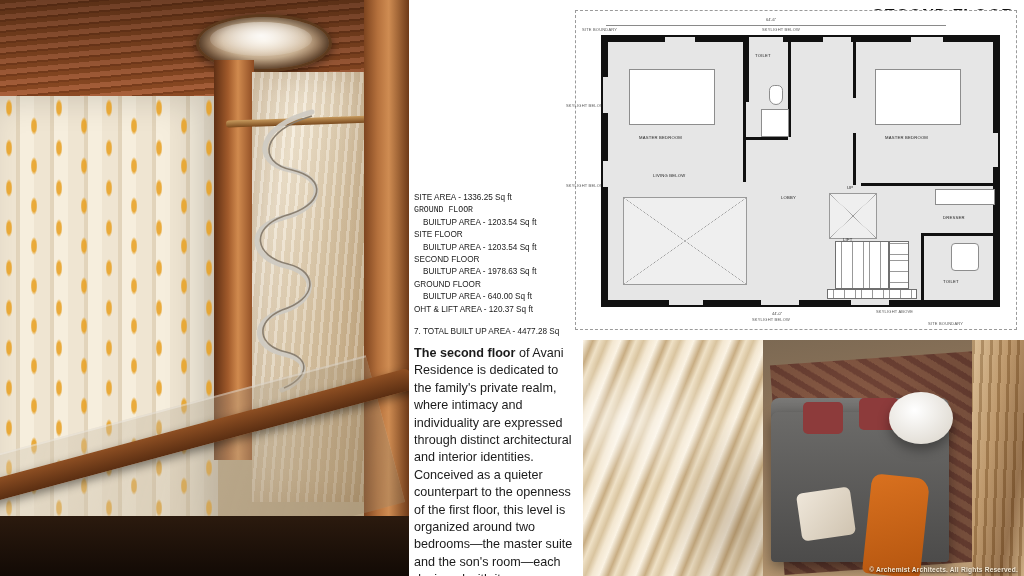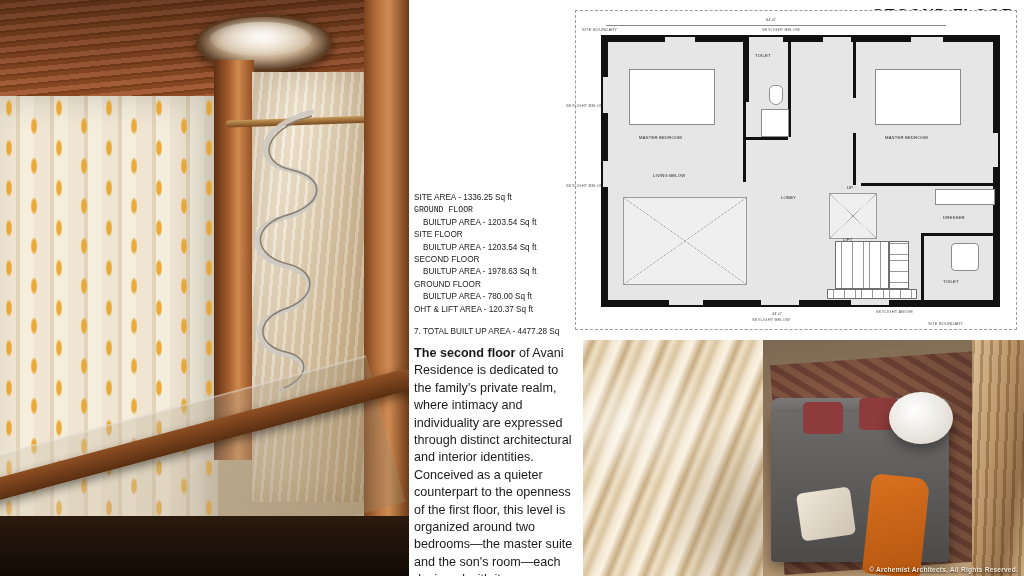--- a/index.html
+++ b/index.html
@@ -501,21 +501,21 @@
 
   <div class="area-list">
     <div class="row">SITE AREA  -  1336.25 Sq ft</div>
     <div class="row" style="font-family:Liberation Mono, monospace;">GROUND FLOOR</div>
     <div class="row sub">BUILTUP AREA - 1203.54 Sq ft</div>
     <div class="row">SITE FLOOR</div>
     <div class="row sub">BUILTUP AREA - 1203.54 Sq ft</div>
     <div class="row">SECOND FLOOR</div>
     <div class="row sub">BUILTUP AREA - 1978.63 Sq ft</div>
     <div class="row">GROUND FLOOR</div>
-    <div class="row sub">BUILTUP AREA - 780.00 Sq ft</div>
+    <div class="row sub">BUILTUP AREA - 640.00 Sq ft</div>
     <div class="row">OHT &amp; LIFT AREA - 120.37 Sq ft</div>
     <div class="area-total">7. TOTAL BUILT UP AREA -  4477.28 Sq</div>
   </div>
 
   <div class="text-block">
     <b>The second floor</b><span> of Avani Residence is dedicated to the family's private realm, where intimacy and individuality are expressed through distinct architectural and interior identities. Conceived as a quieter counterpart to the openness of the first floor, this level is organized around two bedrooms—the master suite and the son's room—each designed with its own character yet unified by a sensitivity to light, material, and detail.</span>
   </div>
 
   <div class="tex-photo"></div>
 

